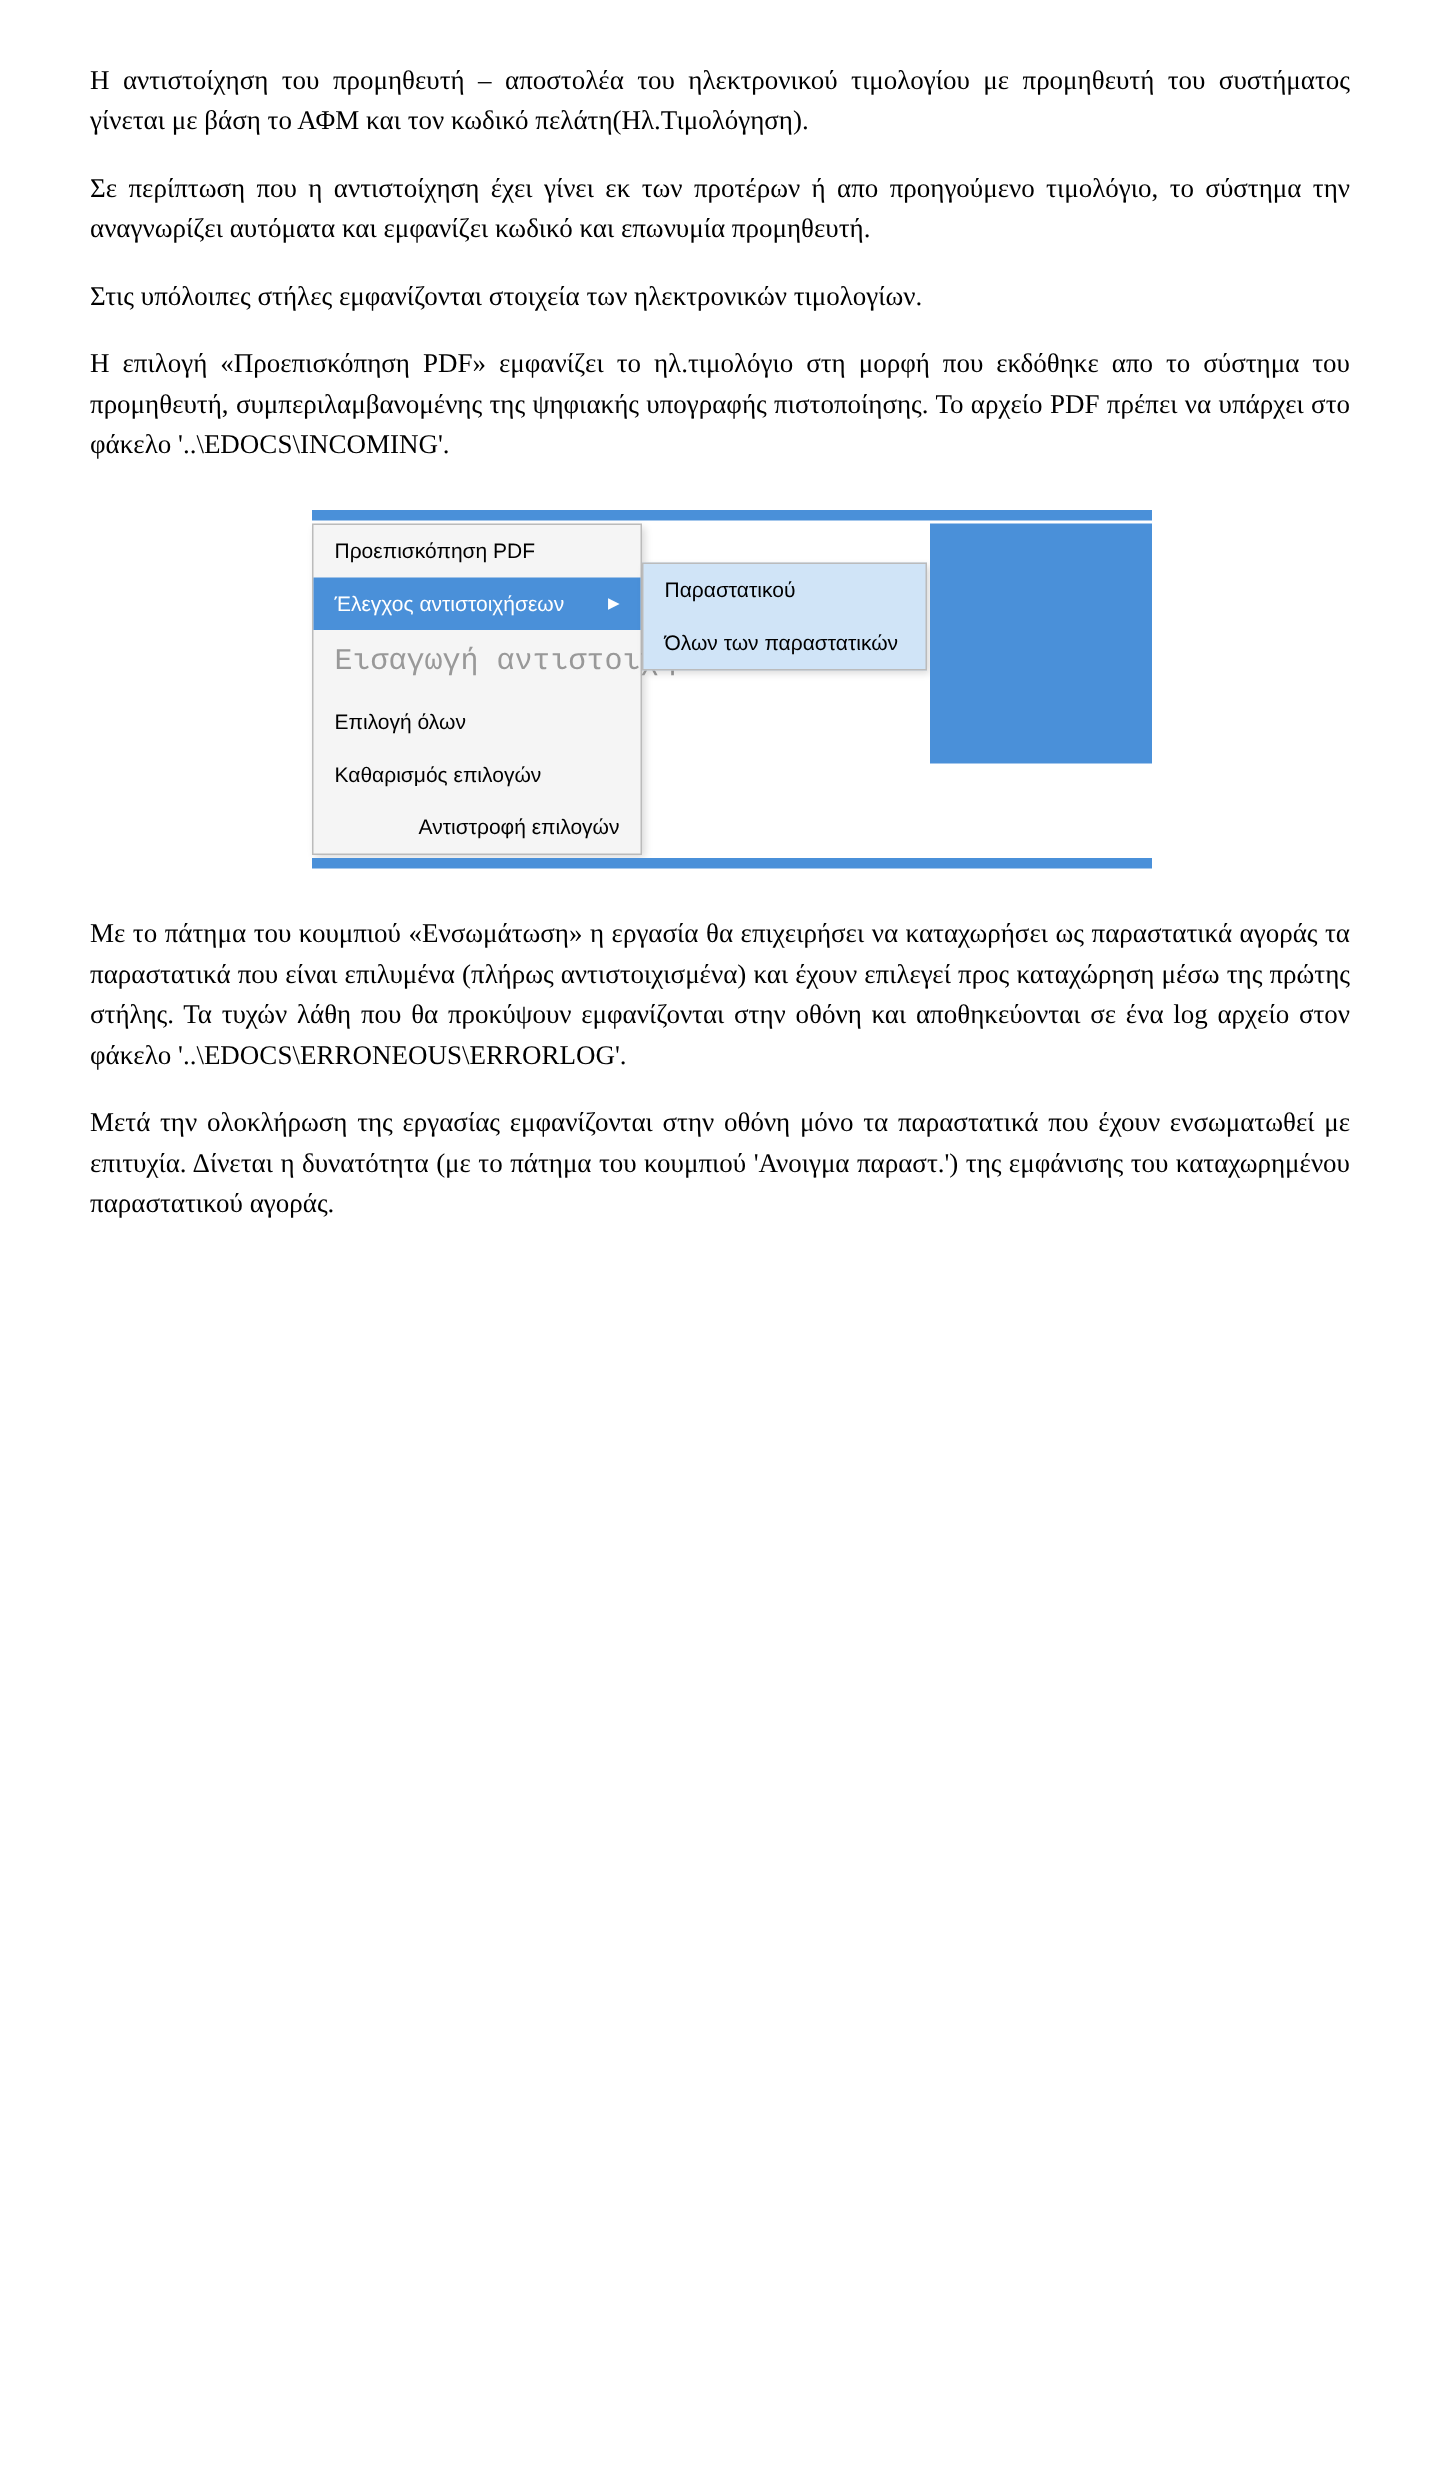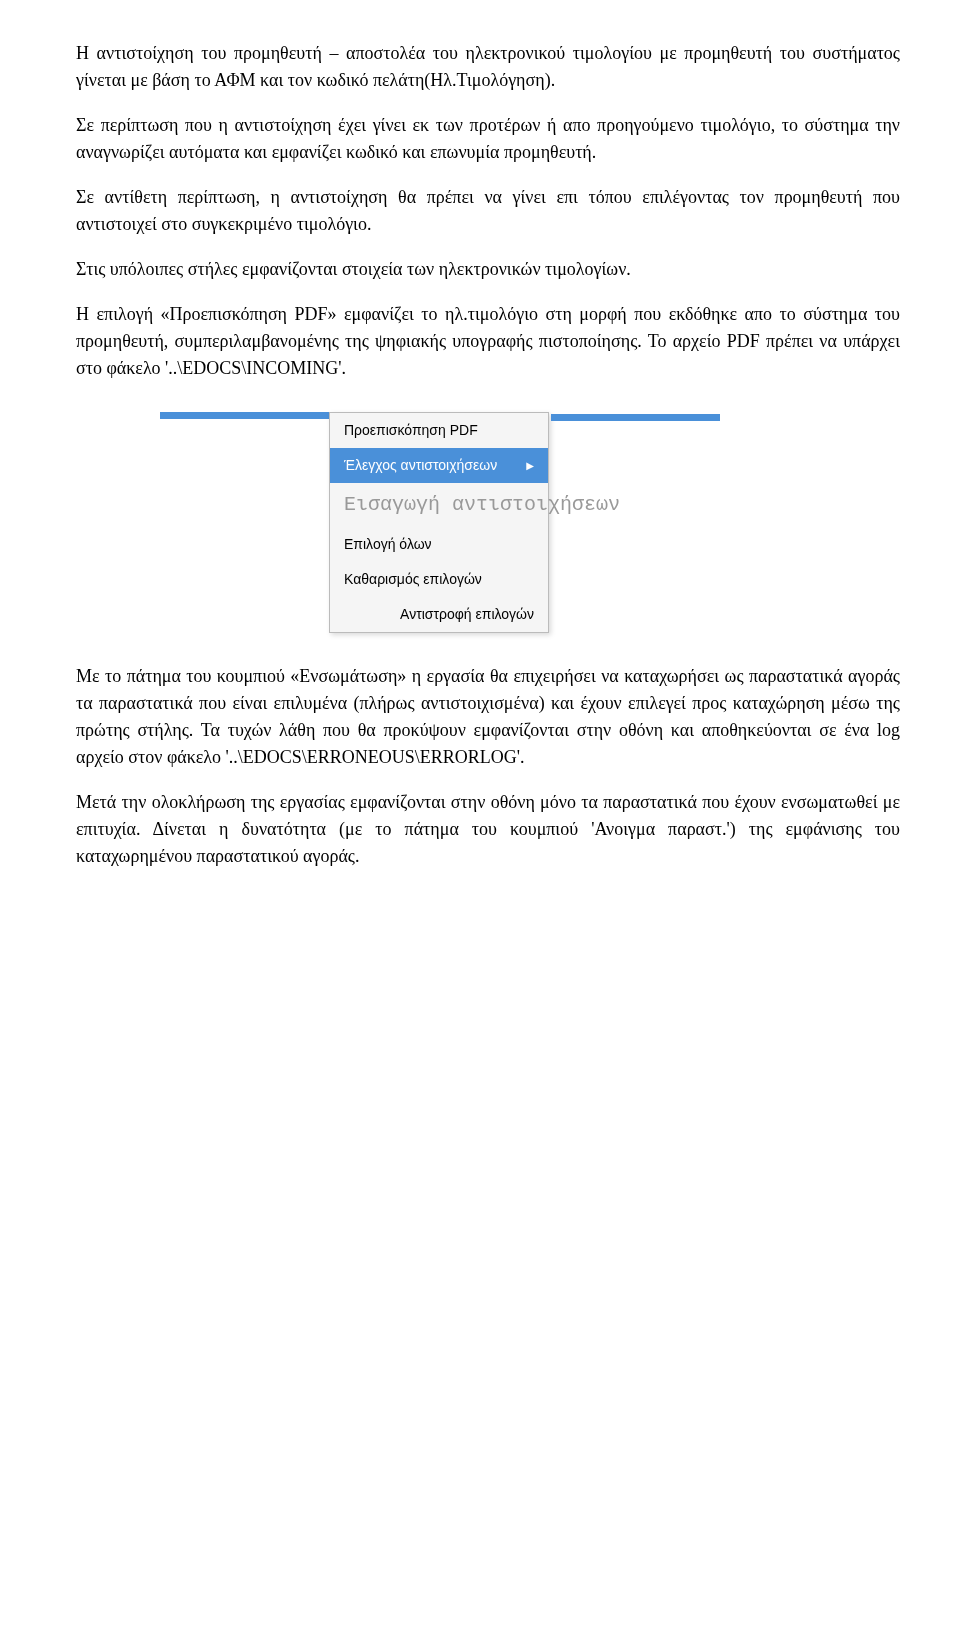--- a/index.html
+++ b/index.html
@@ -15,21 +15,20 @@
       font-family: "Times New Roman", Times, serif;
       font-size: 18px;
       line-height: 1.5;
       color: #000000;
       padding: 40px 60px;
     }
 
     .content-block {
       margin-bottom: 18px;
       text-align: justify;
-      margin-left: 16px;
     }
 
     .popup-menu-item {
       padding: 6px 14px;
       font-size: 14px;
       font-family: Arial, sans-serif;
       color: #000;
       cursor: pointer;
       white-space: nowrap;
     }
@@ -70,55 +69,59 @@
 <div>
 
   <div class="content-block">
     <span>Η αντιστοίχηση του προμηθευτή – αποστολέα του ηλεκτρονικού τιμολογίου με προμηθευτή του συστήματος γίνεται με βάση το ΑΦΜ και τον κωδικό πελάτη(Ηλ.Τιμολόγηση).</span>
   </div>
 
   <div class="content-block">
     <span>Σε περίπτωση που η αντιστοίχηση έχει γίνει εκ των προτέρων ή απο προηγούμενο τιμολόγιο, το σύστημα την αναγνωρίζει αυτόματα και εμφανίζει κωδικό και επωνυμία προμηθευτή.</span>
   </div>
 
-  <div class="content-block">
-    <span>Σε αντίθετη περίπτωση, η αντιστοίχηση θα πρέπει να γίνει επι τόπου επιλέγοντας τον προμηθευτή που αντιστοιχεί στο συγκεκριμένο τιμολόγιο.</span>
-  </div>
 
   <div class="content-block">
     <span>Στις υπόλοιπες στήλες εμφανίζονται στοιχεία των ηλεκτρονικών τιμολογίων.</span>
   </div>
 
 
   <div class="content-block">
     <span>Η επιλογή «Προεπισκόπηση PDF» εμφανίζει το ηλ.τιμολόγιο στη μορφή που εκδόθηκε απο το σύστημα του προμηθευτή, συμπεριλαμβανομένης της ψηφιακής υπογραφής πιστοποίησης. Το αρχείο PDF πρέπει να υπάρχει στο φάκελο '..\EDOCS\INCOMING'.</span>
   </div>
 
   <div style="display: flex; justify-content: flex-start; margin: 30px 60px 30px 100px;">
-    <div style="display: flex; width: 560px;">
+    <div style="display: flex; flex-direction: column; width: 560px; margin-left: 48px;">
 
       <div style="background: #4a90d9; height: 7px; width: 100%; margin-bottom: 2px;"></div>
 
       <div style="display: flex; flex-direction: row; align-items: flex-start;">
 
         <div style="display: flex; flex-direction: column; width: 220px; border: 1px solid #bbb; background: #f5f5f5; box-shadow: 2px 2px 5px rgba(0,0,0,0.15);">
 
           <div class="popup-menu-item" style="padding: 7px 14px; font-size: 14px; font-family: Arial, sans-serif;">Προεπισκόπηση PDF</div>
 
           <div class="popup-menu-item highlighted has-arrow" style="padding: 7px 14px; font-size: 14px; font-family: Arial, sans-serif; background: #4a90d9; color: #fff; display: flex; justify-content: space-between; align-items: center;">Έλεγχος αντιστοιχήσεων</div>
 
           <div class="popup-menu-item disabled" style="padding: 7px 14px; font-size: 20px; font-family: Liberation Mono, monospace; color: #999;">Εισαγωγή αντιστοιχήσεων</div>
 
           <div class="popup-menu-item" style="padding: 7px 14px; font-size: 14px; font-family: Arial, sans-serif;">Επιλογή όλων</div>
 
           <div class="popup-menu-item" style="padding: 7px 14px; font-size: 14px; font-family: Liberation Sans, sans-serif;">Καθαρισμός επιλογών</div>
 
           <div class="popup-menu-item" style="padding: 7px 14px; font-size: 14px; font-family: Arial, sans-serif; text-align: right;">Αντιστροφή επιλογών</div>
         </div>
 
+        <div style="display: flex; flex-direction: column; width: 190px; border: 1px solid #bbb; background: #d0e4f7; box-shadow: 2px 2px 5px rgba(0,0,0,0.15); margin-top: 26px;">
+
+          <div class="sub-menu-item" style="padding: 7px 14px; font-size: 14px; font-family: Arial, sans-serif;">Παραστατικού</div>
+
+          <div class="sub-menu-item" style="padding: 7px 14px; font-size: 14px; font-family: Arial, sans-serif;">Όλων των παραστατικών</div>
+
+        </div>
 
         <div style="flex: 1; background: #4a90d9; margin-left: 2px; min-height: 160px;"></div>
       </div>
 
       <div style="background: #4a90d9; height: 7px; width: 100%; margin-top: 2px;"></div>
     </div>
   </div>
 
   <div class="content-block">
     <span>Με το πάτημα του κουμπιού «Ενσωμάτωση» η εργασία θα επιχειρήσει να καταχωρήσει ως παραστατικά αγοράς τα παραστατικά που είναι επιλυμένα (πλήρως αντιστοιχισμένα) και έχουν επιλεγεί προς καταχώρηση μέσω της πρώτης στήλης. Τα τυχών λάθη που θα προκύψουν εμφανίζονται στην οθόνη και αποθηκεύονται σε ένα log αρχείο στον φάκελο '..\EDOCS\ERRONEOUS\ERRORLOG'.</span>

